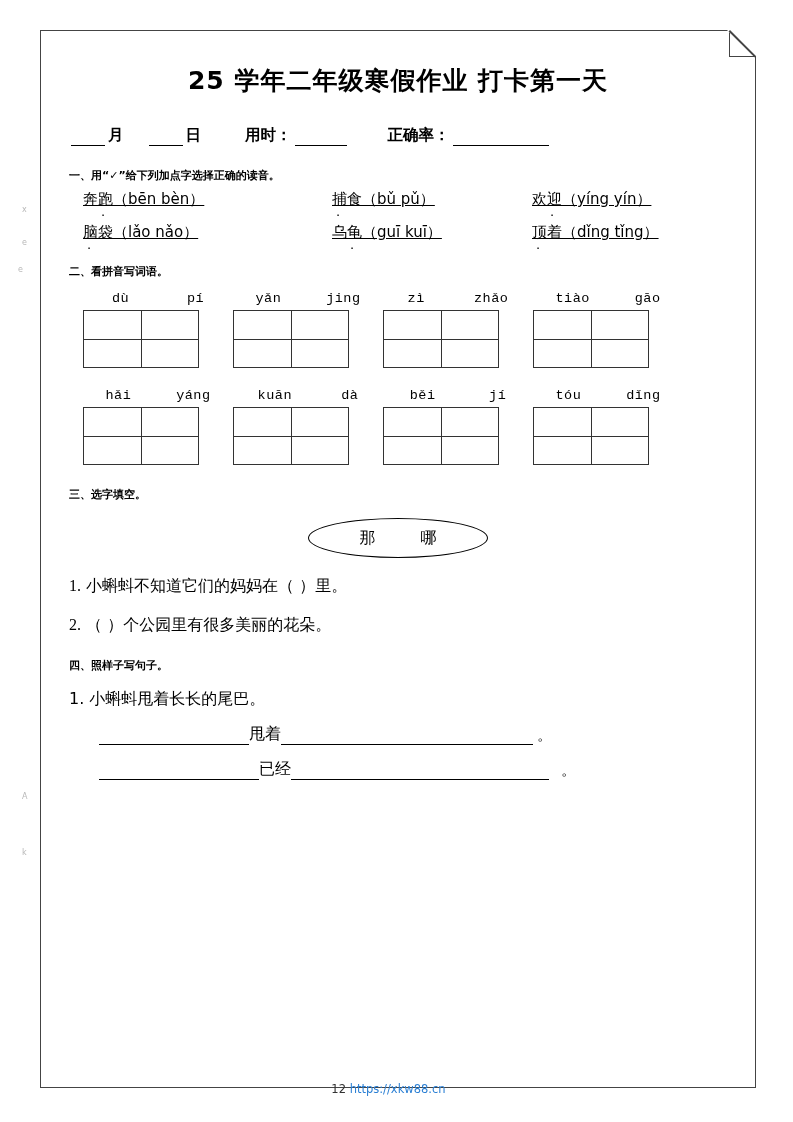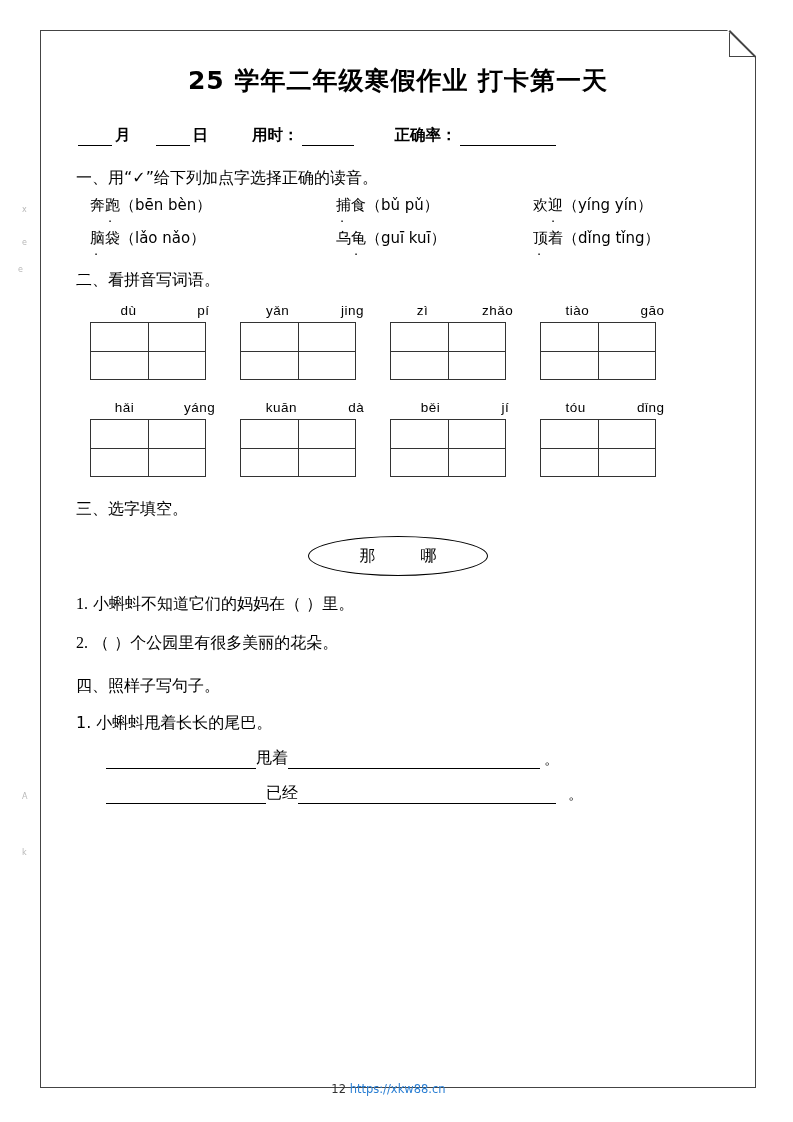--- a/index.html
+++ b/index.html
@@ -78,21 +78,21 @@
     color: #b8b8b8;
     font-size: 8px;
     font-family: "DejaVu Sans", sans-serif;
   }
 
   .content {
     position: absolute;
     left: 40px; top: 30px;
     width: 716px; height: 1058px;
     box-sizing: border-box;
-    padding: 0 26px;
+    padding: 0 19px;
   }
 
   h1.title {
     margin: 0;
     padding-top: 34px;
     text-align: center;
     font-size: 25px;
     font-weight: bold;
     font-family: "DejaVu Sans", sans-serif;
     letter-spacing: 1px;
@@ -113,53 +113,53 @@
     height: 14px;
   }
   .b-short { width: 34px; }
   .b-mid { width: 52px; }
   .b-long { width: 96px; }
   .meta-row .lbl { margin: 0 3px; }
   .gap-a { width: 22px; display:inline-block; }
   .gap-b { width: 38px; display:inline-block; }
 
   .sec-head {
-    font-size: 16px;
-    font-weight: normal;
+    font-size: 11px;
+    font-weight: bold;
     font-family: "DejaVu Sans", sans-serif;
     margin-top: 22px;
     padding-left: 10px;
   }
 
   
   .q1-rows { padding-left: 24px; margin-top: 7px; }
   .q1-row {
     display: flex;
     font-size: 15px;
     font-family: "DejaVu Sans", sans-serif;
     margin-bottom: 14px;
   }
-  .q1-item { position: relative; }
+  .q1-item { position: relative; text-decoration: underline; }
   .q1-item .dot {
     position: absolute;
     font-size: 13px;
     line-height: 1;
     top: 19px;
   }
   .w1 { width: 210px; }
   .w2 { width: 200px; margin-left: 39px; }
   .w3 { width: 200px; }
 
   
   .pinyin-line {
     display: flex;
     padding-left: 24px;
     margin-top: 12px;
     font-size: 13.5px;
-    font-family: Liberation Sans, sans-serif;
+    font-family: Liberation Mono, monospace;
   }
   .py-group {
     width: 150px;
     display: flex;
     justify-content: space-around;
     letter-spacing: 0.5px;
   }
   .grid-line {
     display: flex;
     padding-left: 24px;

